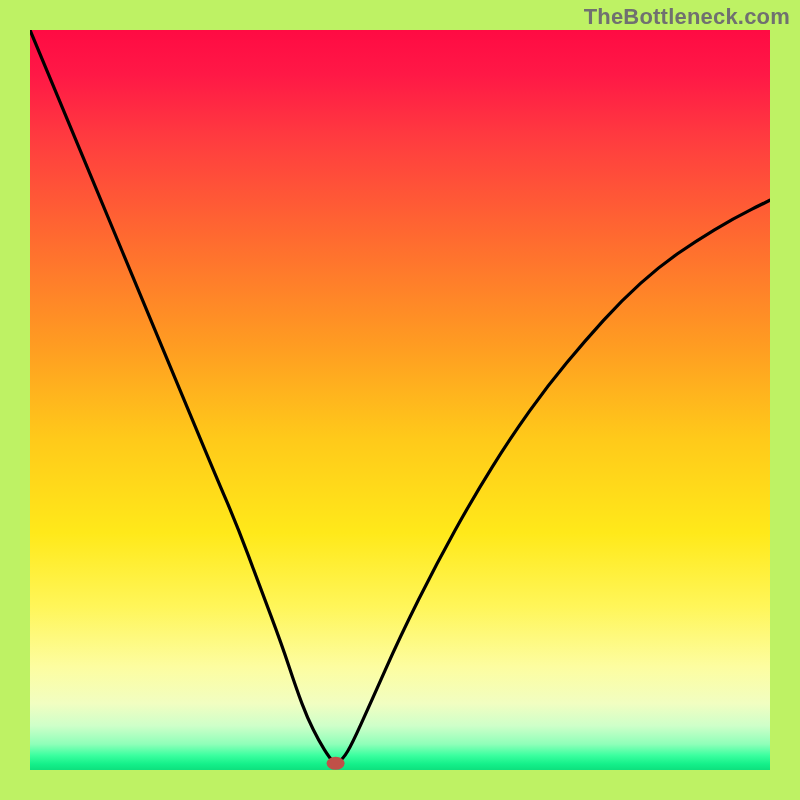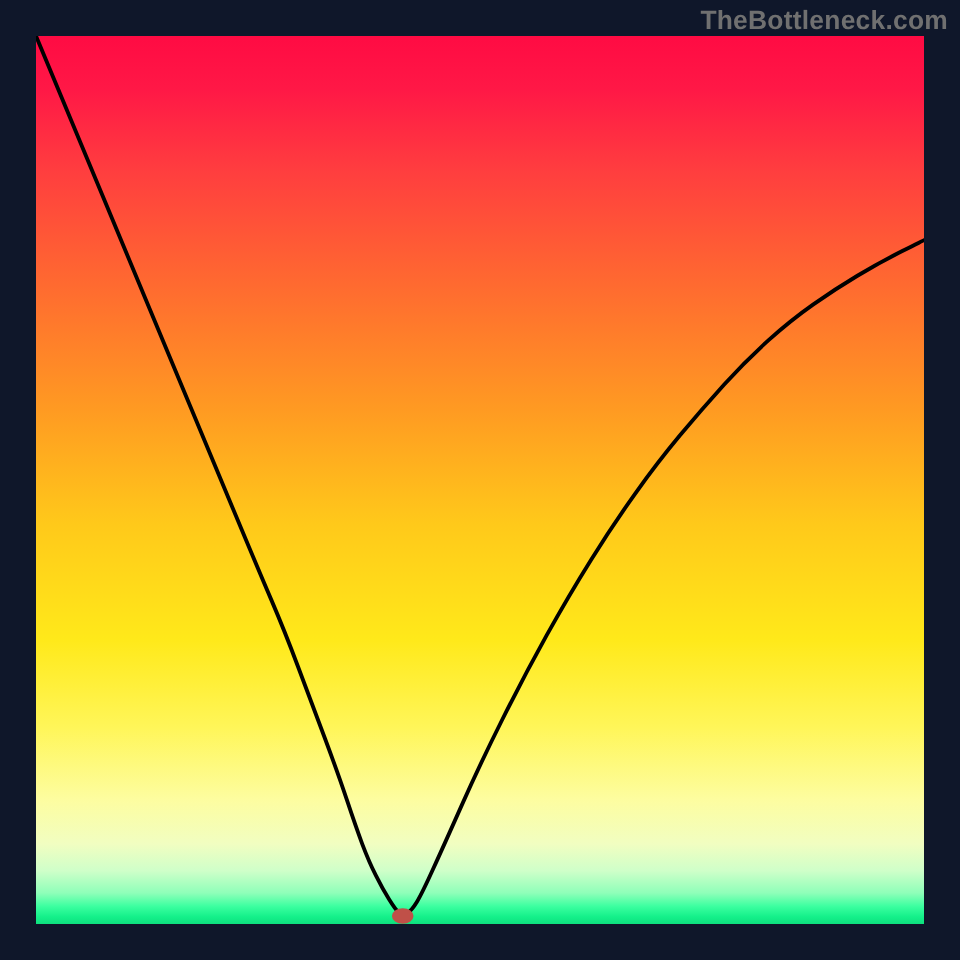--- a/index.html
+++ b/index.html
@@ -8,21 +8,21 @@
     width: 800px;
     height: 800px;
     background: #000;
     font-family: Arial, Helvetica, sans-serif;
     overflow: hidden;
   }
   .frame {
     position: relative;
     width: 800px;
     height: 800px;
-    background: #0f172a;
+    background: #bef264;
   }
   .watermark {
     position: absolute;
     top: 4px;
     right: 10px;
     color: #707070;
     font-size: 22px;
     font-weight: 600;
     letter-spacing: 0.2px;
     z-index: 5;

